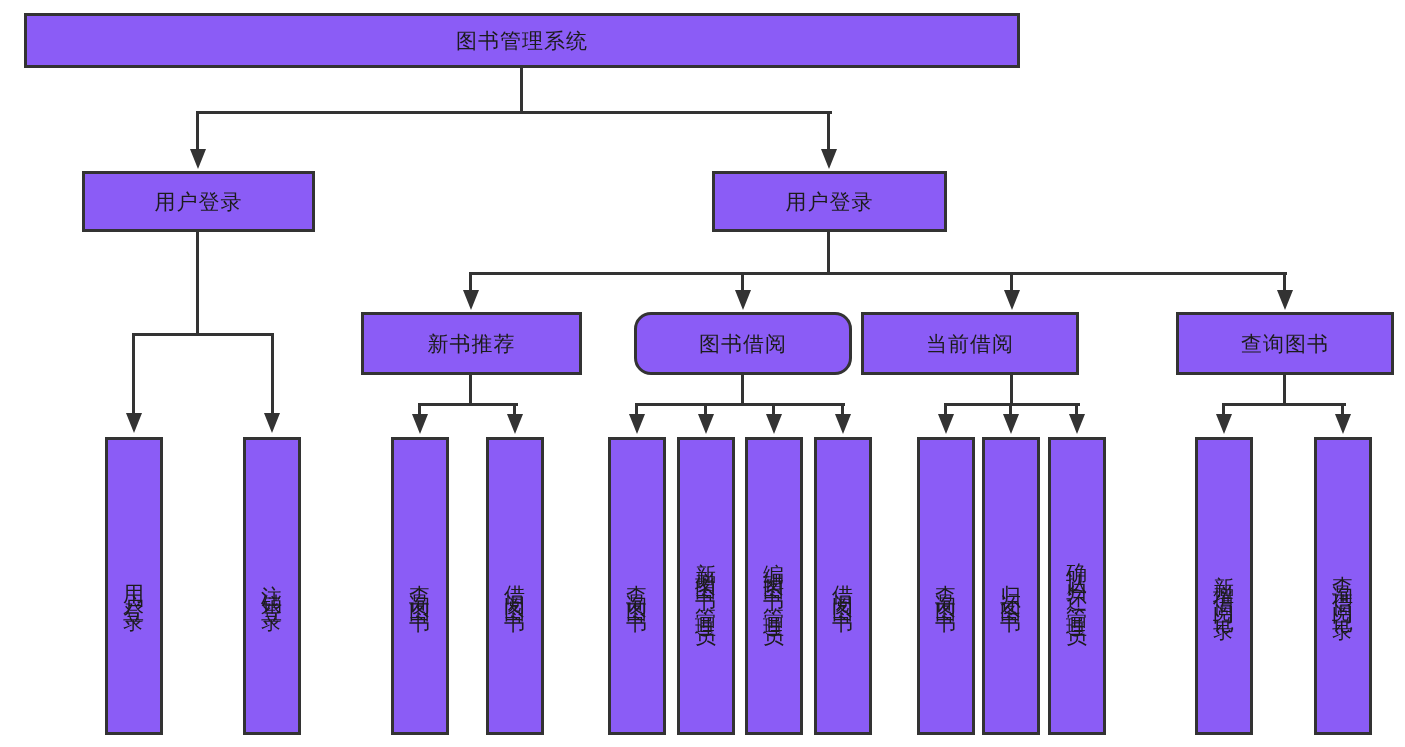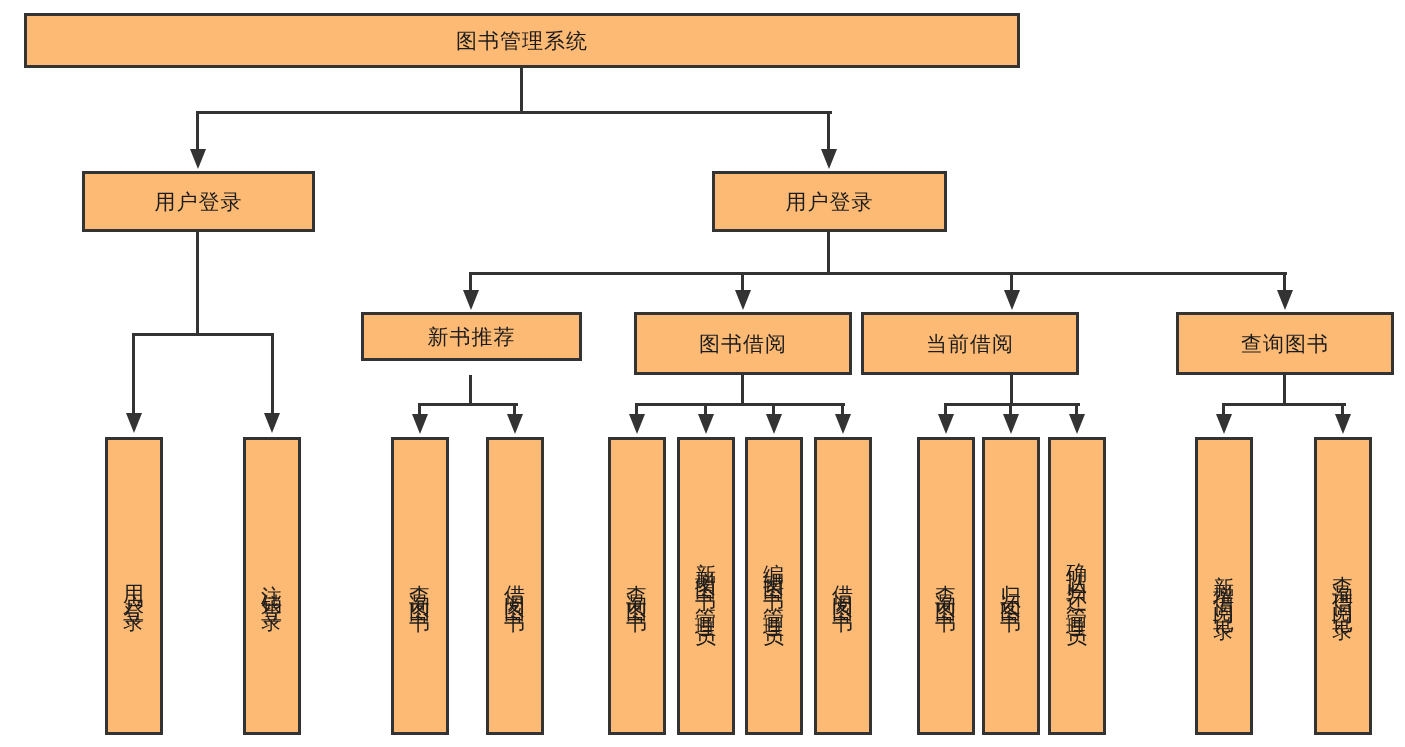--- a/index.html
+++ b/index.html
@@ -6,21 +6,21 @@
   .canvas{
     position:relative;
     width:1405px;height:747px;
     background:#ffffff;
     font-family:"Liberation Sans", sans-serif;
     overflow:hidden;
   }
   .box{
     position:absolute;
     box-sizing:border-box;
-    background:#fdba74;
+    background:#8b5cf6;
     border:3px solid #333333;
     display:flex;
     align-items:center;
     justify-content:center;
     color:#1c1c1c;
   }
   .hbox{font-size:21px;letter-spacing:1px;}
   .vbox span{
     writing-mode:vertical-lr;
     text-orientation:mixed;
@@ -81,24 +81,24 @@
   <div class="ln" style="left:469px;top:272px;width:818px;height:3px;"></div>
   <div class="ln" style="left:469px;top:272px;width:3px;height:20px;"></div>
   <div class="ln" style="left:741px;top:272px;width:3px;height:20px;"></div>
   <div class="ln" style="left:1010px;top:272px;width:3px;height:20px;"></div>
   <div class="ln" style="left:1283px;top:272px;width:3px;height:20px;"></div>
   <div class="ar" style="left:463px;top:290px;"></div>
   <div class="ar" style="left:735px;top:290px;"></div>
   <div class="ar" style="left:1004px;top:290px;"></div>
   <div class="ar" style="left:1277px;top:290px;"></div>
 
-  <div class="box hbox" style="left:361px;top:312px;width:221px;height:49px;">
+  <div class="box hbox" style="left:361px;top:312px;width:221px;height:63px;">
     <span>新书推荐</span>
   </div>
-  <div class="box hbox" style="left:634px;top:312px;width:218px;height:63px;">
+  <div class="box hbox" style="left:634px;top:312px;width:218px;height:63px;border-radius:17px;">
     <span>图书借阅</span>
   </div>
   <div class="box hbox" style="left:861px;top:312px;width:218px;height:63px;">
     <span>当前借阅</span>
   </div>
   <div class="box hbox" style="left:1176px;top:312px;width:218px;height:63px;">
     <span>查询图书</span>
   </div>
 
   <div class="ln" style="left:469px;top:375px;width:3px;height:31px;"></div>

